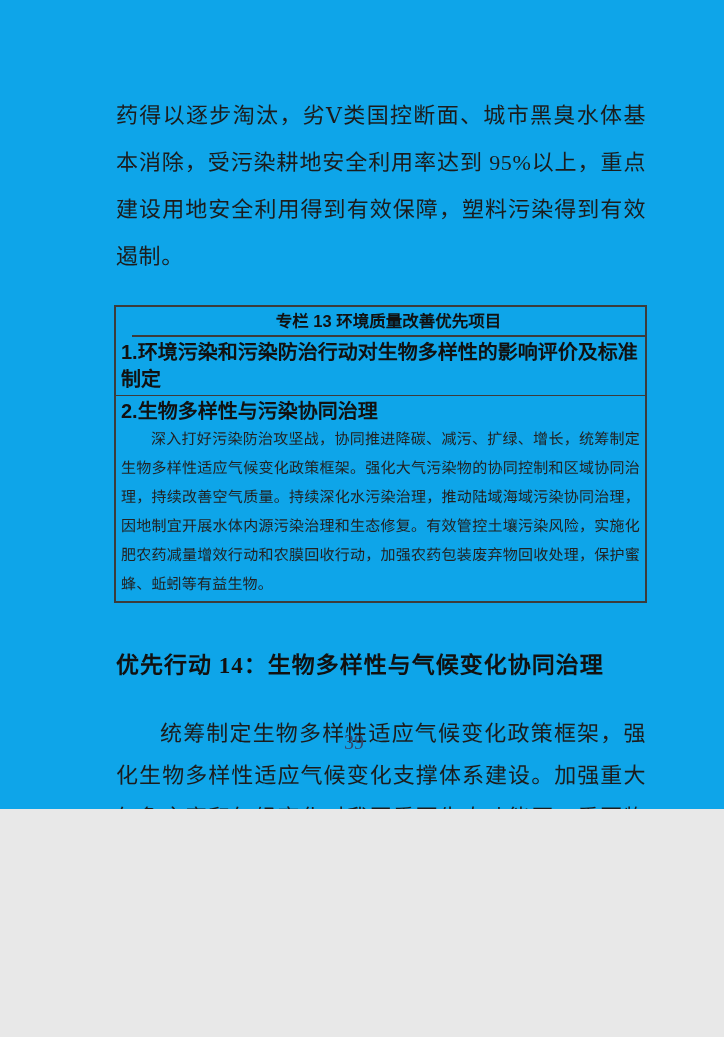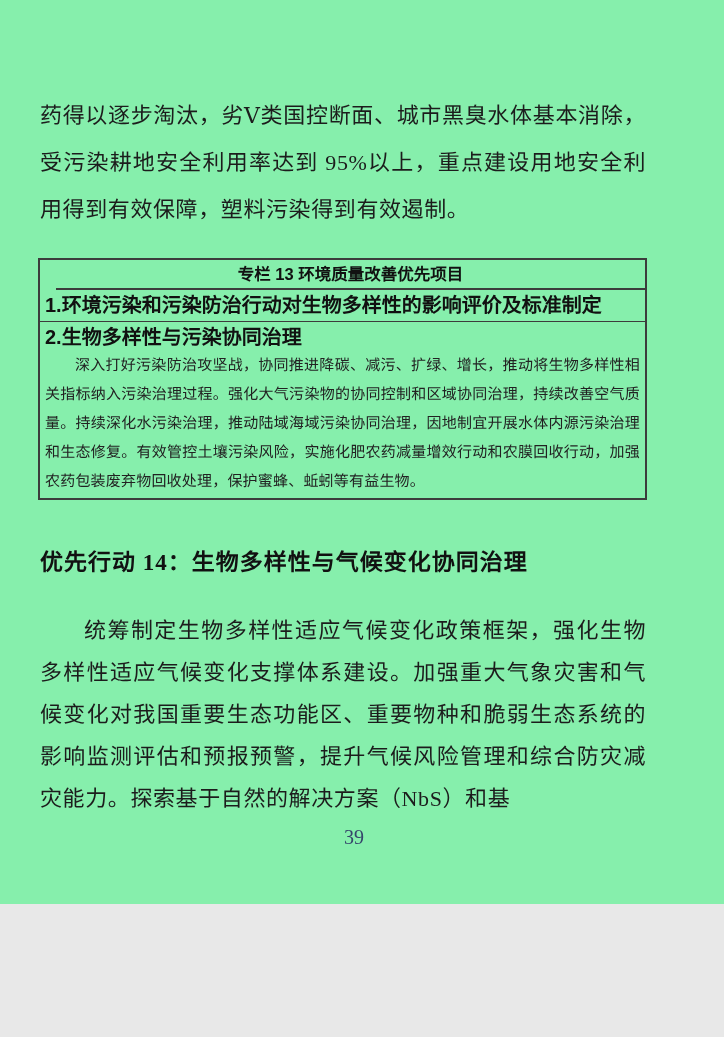--- a/index.html
+++ b/index.html
@@ -3,25 +3,25 @@
 <meta charset="utf-8">
 <style>
   html, body {
     margin: 0;
     padding: 0;
     background: #e8e8e8;
   }
   .page {
     position: relative;
     width: 724px;
-    height: 904px;
+    height: 809px;
     margin: 0 auto;
-    background: #86efac;
+    background: #0ea5e9;
     box-sizing: border-box;
-    padding: 0 78px 0 40px;
+    padding: 0 78px 0 116px;
     font-family: "Liberation Serif", "DejaVu Serif", serif;
     color: #1c1c1c;
     overflow: hidden;
   }
   
   .intro-para {
     margin: 92px 0 0 0;
     font-size: 22px;
     line-height: 47px;
     letter-spacing: 0.6px;
@@ -107,21 +107,21 @@
 
   <div class="panel">
     <div class="panel-header">专栏 13 环境质量改善优先项目</div>
 
     <div class="panel-section">
       <div class="panel-heading">1.环境污染和污染防治行动对生物多样性的影响评价及标准制定</div>
     </div>
 
     <div class="panel-section second">
       <div class="panel-heading">2.生物多样性与污染协同治理</div>
-      <p class="panel-body">深入打好污染防治攻坚战，协同推进降碳、减污、扩绿、增长，推动将生物多样性相关指标纳入污染治理过程。强化大气污染物的协同控制和区域协同治理，持续改善空气质量。持续深化水污染治理，推动陆域海域污染协同治理，因地制宜开展水体内源污染治理和生态修复。有效管控土壤污染风险，实施化肥农药减量增效行动和农膜回收行动，加强农药包装废弃物回收处理，保护蜜蜂、蚯蚓等有益生物。</p>
+      <p class="panel-body">深入打好污染防治攻坚战，协同推进降碳、减污、扩绿、增长，统筹制定生物多样性适应气候变化政策框架。强化大气污染物的协同控制和区域协同治理，持续改善空气质量。持续深化水污染治理，推动陆域海域污染协同治理，因地制宜开展水体内源污染治理和生态修复。有效管控土壤污染风险，实施化肥农药减量增效行动和农膜回收行动，加强农药包装废弃物回收处理，保护蜜蜂、蚯蚓等有益生物。</p>
     </div>
   </div>
 
   <h2 class="action-heading">优先行动 14：生物多样性与气候变化协同治理</h2>
 
   <p class="action-para">统筹制定生物多样性适应气候变化政策框架，强化生物多样性适应气候变化支撑体系建设。加强重大气象灾害和气候变化对我国重要生态功能区、重要物种和脆弱生态系统的影响监测评估和预报预警，提升气候风险管理和综合防灾减灾能力。探索基于自然的解决方案（NbS）和基</p>
 
   <div class="page-number">39</div>
 
 </div>

